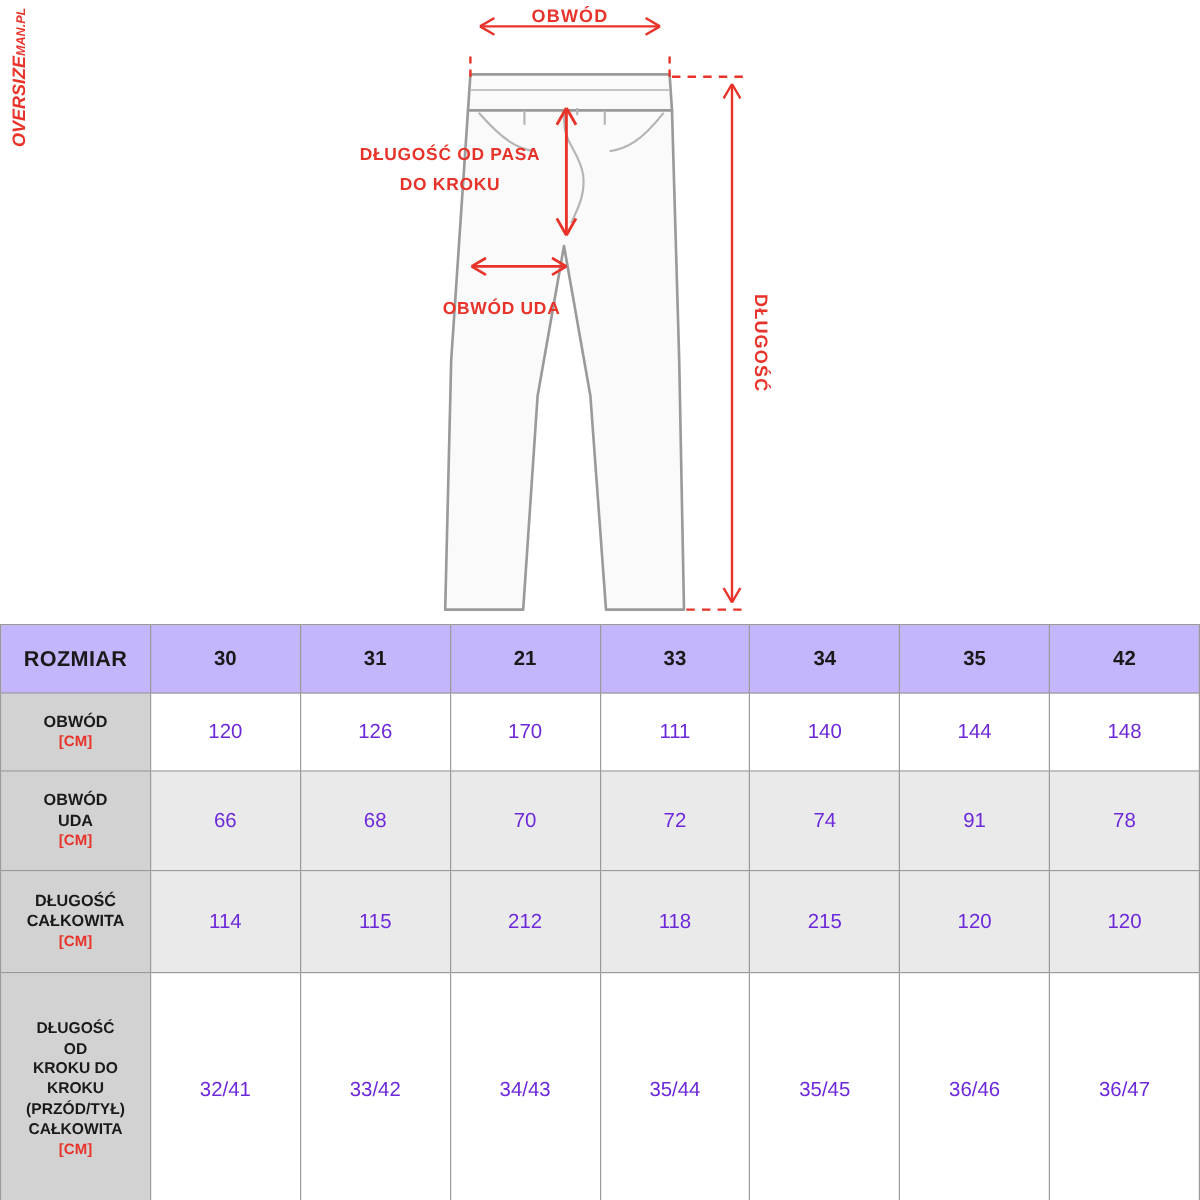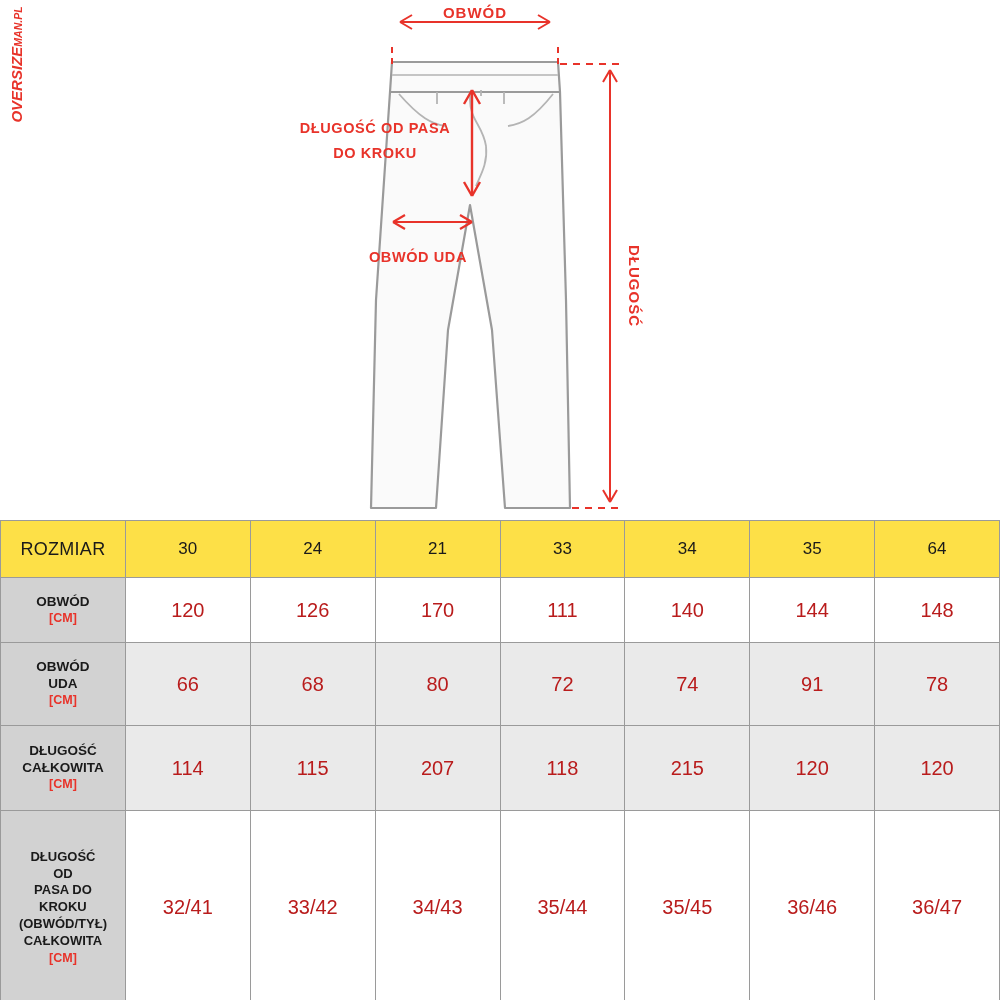--- a/index.html
+++ b/index.html
@@ -64,23 +64,23 @@
     border-collapse: collapse;
     table-layout: fixed;
   }
   .size-table td, .size-table th {
     border: 1px solid #9a9a9a;
     text-align: center;
     vertical-align: middle;
     padding: 4px 2px;
   }
   .size-table .hdr-row th {
-    background: #fde047;
+    background: #c4b5fd;
     font-size: 17px;
-    font-weight: normal;
+    font-weight: bold;
     color: #1a1a1a;
     height: 48px;
   }
   .size-table .hdr-row th.rowlabel {
     font-size: 18px;
     letter-spacing: 0.3px;
   }
   .size-table td.rowlabel {
     background: #d2d2d2;
     font-size: 13.5px;
@@ -89,22 +89,22 @@
     line-height: 1.25;
     width: 137px;
   }
   .size-table td.rowlabel .cm {
     color: #e8332a;
     font-weight: bold;
     font-size: 12.5px;
     text-align: center;
   }
   .size-table td.val {
-    font-size: 20px;
-    color: #b91c1c;
+    font-size: 17px;
+    color: #6d28d9;
     background: #ffffff;
   }
   .size-table tr.shaded td.val {
     background: #eaeaea;
   }
   .size-table tr.r1 td { height: 56px; }
   .size-table tr.r2 td { height: 74px; }
   .size-table tr.r3 td { height: 76px; }
   .size-table tr.r4 td { height: 185px; }
   .size-table td.rowlabel.tall {
@@ -185,26 +185,26 @@
     </g>
     <text x="418" y="262" text-anchor="middle" fill="#e8332a" font-family="Liberation Sans, sans-serif" font-size="14.5" font-weight="bold" letter-spacing="0.6">OBWÓD UDA</text>
   </svg>
 </div>
 
 <table class="size-table">
   <thead>
     <tr class="hdr-row">
       <th class="rowlabel">ROZMIAR</th>
       <th>30</th>
-      <th>24</th>
+      <th>31</th>
       <th>21</th>
       <th>33</th>
       <th>34</th>
       <th>35</th>
-      <th>64</th>
+      <th>42</th>
     </tr>
   </thead>
   <tbody>
 
     <tr class="r1">
       <td class="rowlabel">
         <div>OBWÓD</div>
         <div class="cm">[CM]</div>
       </td>
       <td class="val">120</td>
@@ -217,49 +217,49 @@
     </tr>
 
     <tr class="r2 shaded">
       <td class="rowlabel">
         <div>OBWÓD</div>
         <div>UDA</div>
         <div class="cm">[CM]</div>
       </td>
       <td class="val">66</td>
       <td class="val">68</td>
-      <td class="val">80</td>
+      <td class="val">70</td>
       <td class="val">72</td>
       <td class="val">74</td>
       <td class="val">91</td>
       <td class="val">78</td>
     </tr>
 
     <tr class="r3 shaded">
       <td class="rowlabel">
         <div>DŁUGOŚĆ</div>
         <div>CAŁKOWITA</div>
         <div class="cm">[CM]</div>
       </td>
       <td class="val">114</td>
       <td class="val">115</td>
-      <td class="val">207</td>
+      <td class="val">212</td>
       <td class="val">118</td>
       <td class="val">215</td>
       <td class="val">120</td>
       <td class="val">120</td>
     </tr>
 
     <tr class="r4">
       <td class="rowlabel tall">
         <div>DŁUGOŚĆ</div>
         <div>OD</div>
-        <div>PASA DO</div>
+        <div>KROKU DO</div>
         <div>KROKU</div>
-        <div>(OBWÓD/TYŁ)</div>
+        <div>(PRZÓD/TYŁ)</div>
         <div>CAŁKOWITA</div>
         <div class="cm">[CM]</div>
       </td>
       <td class="val">32/41</td>
       <td class="val">33/42</td>
       <td class="val">34/43</td>
       <td class="val">35/44</td>
       <td class="val">35/45</td>
       <td class="val">36/46</td>
       <td class="val">36/47</td>

